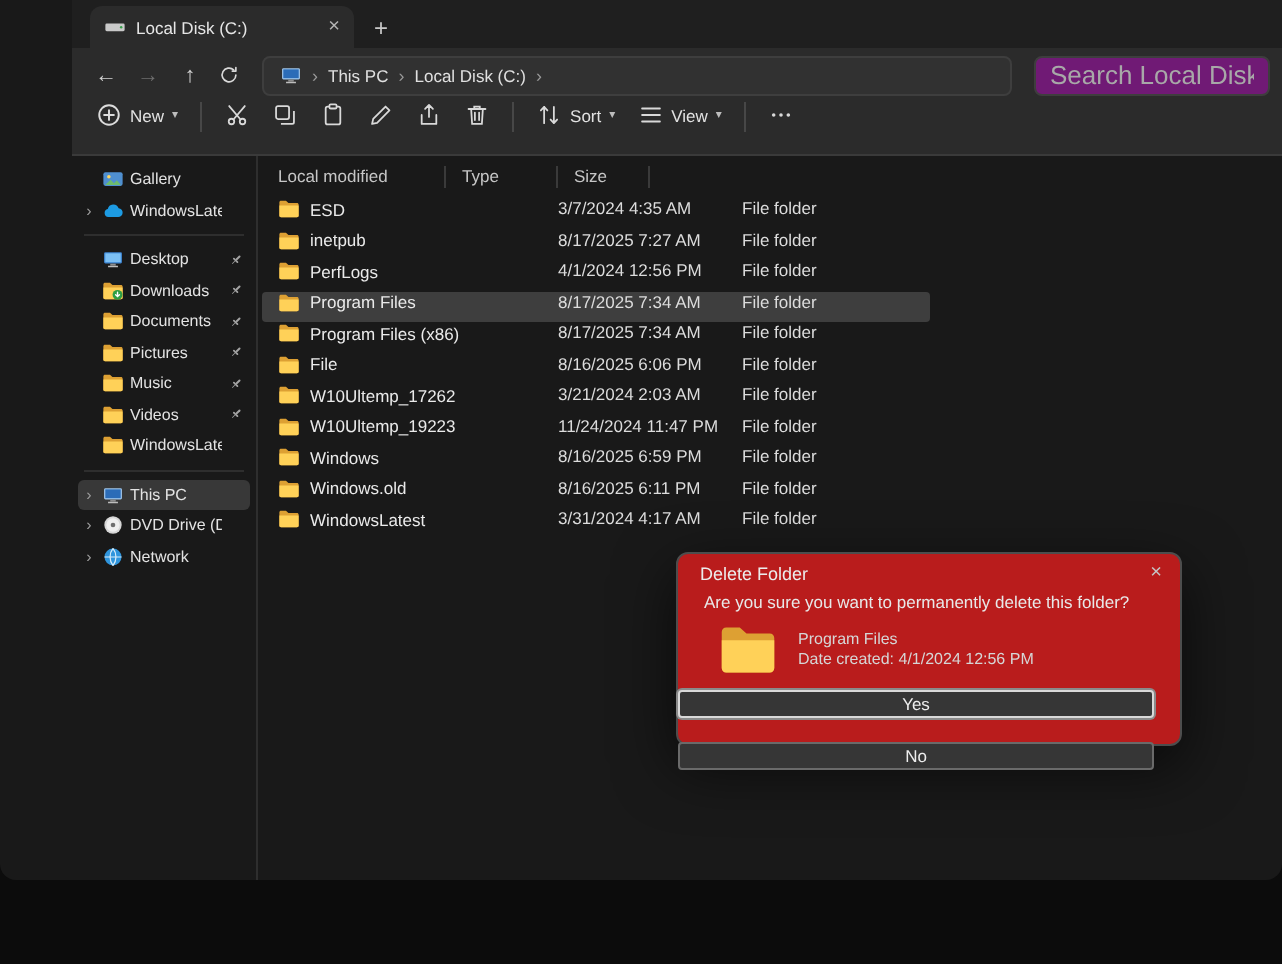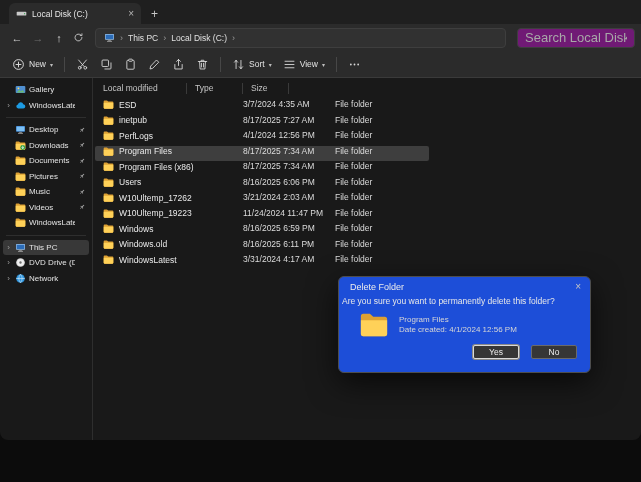--- a/index.html
+++ b/index.html
@@ -10,20 +10,21 @@
     overflow: hidden;
     position: relative;
   }
   .window {
     position: absolute; left: 0; top: 0;
     width: 641px; height: 440px;
     background: #191919;
     color: #e8e8e8;
     border-radius: 0 0 8px 8px;
     overflow: hidden;
+    padding-left: 36px;
   }
   
   .titlebar { height: 24px; background: #1f1f1f; display: flex; align-items: flex-end; }
   .tab {
     display: flex; align-items: center; gap: 5px;
     height: 21px; width: 132px;
     background: #2b2b2b; border-radius: 6px 6px 0 0;
     margin-left: 9px; padding: 0 7px;
     font-size: 8.5px; color: #e6e6e6;
   }
@@ -52,21 +53,21 @@
     width: 118px; height: 20px; flex: none;
     background: #701a75; border: 1px solid #3e3e3e; border-radius: 4px;
     font-family: inherit; font-size: 13px; color: #dddddd;
     padding: 0 7px; outline: none;
   }
   .search::placeholder { color: #a8a8a8; }
   
   .toolbar {
     height: 27px; background: #2b2b2b;
     border-bottom: 1px solid #3a3a3a;
-    display: flex; align-items: center;
+    display: flex; align-items: flex-start;
     padding: 0 12px; gap: 11px;
     font-size: 8.5px; color: #e2e2e2;
   }
   .toolbar .icon { width: 13px; height: 13px; }
   .toolbtn { display: flex; align-items: center; gap: 4px; }
   .chevron { font-size: 6px; color: #bdbdbd; }
   .tool-divider { width: 1px; height: 15px; background: #474747; }
   
   .main { display: flex; height: 362px; }
   .sidebar { width: 93px; flex: none; padding: 4px 0; border-right: 1px solid #2e2e2e; overflow: hidden; }
@@ -98,31 +99,31 @@
   .frow.selected { background: #3e3e3e; }
   .fcell { padding: 0 8px; white-space: nowrap; overflow: hidden; }
   .fcell.f-name { width: 140px; display: flex; align-items: center; gap: 5px; color: #eaeaea; }
   .fcell.f-date { width: 92px; }
   .fcell.f-type { width: 56px; }
   .fcell.f-size { width: 46px; }
   
   .dialog {
     position: absolute; left: 338px; top: 276px;
     width: 253px; height: 97px;
-    background: #1d4ed8; border: 1px solid #4d4d4d; border-radius: 6px;
+    background: #b91c1c; border: 1px solid #4d4d4d; border-radius: 6px;
     box-shadow: 0 10px 30px rgba(0,0,0,.65);
     color: #ececec;
   }
   .dialog-header { display: flex; justify-content: space-between; align-items: center; padding: 5px 9px 2px 11px; font-size: 9px; }
   .dialog-close { color: #c6c6c6; font-size: 10px; line-height: 10px; }
-  .dialog-question { padding: 2px 12px 0 3px; font-size: 8.5px; color: #e8e8e8; white-space: nowrap; overflow: hidden; }
+  .dialog-question { padding: 2px 12px 0 13px; font-size: 8.5px; color: #e8e8e8; white-space: nowrap; overflow: hidden; }
   .dialog-item { display: flex; align-items: center; gap: 10px; padding: 4px 12px 0 20px; }
   .dialog-item .icon { width: 30px; height: 30px; flex: none; }
   .dialog-item-text { font-size: 8px; color: #d6d6d6; line-height: 10px; }
-  .dialog-buttons { display: flex; justify-content: flex-end; gap: 12px; padding: 5px 13px 0 0; }
+  .dialog-buttons { display: flex; justify-content: flex-end; gap: 12px; padding: 5px 13px 0 0; flex-direction: column; }
   .btn {
     min-width: 46px; height: 14px;
     background: #363636; border: 1px solid #6a6a6a; border-radius: 2px;
     color: #ededed; font-family: inherit; font-size: 8.5px;
     display: flex; align-items: center; justify-content: center;
   }
   .btn.focused { border-color: #d9d9d9; box-shadow: 0 0 0 1px #8a8a8a; }
 </style>
 </head>
 <body>
@@ -560,21 +561,21 @@
           </div>
 
           <div class="frow">
             <div class="fcell f-name">
               <span class="icon">
                 <svg viewBox="0 0 16 16">
                   <path d="M1 3.2c0-.7.5-1.2 1.2-1.2h3.6L7.6 3.6h6.2c.7 0 1.2.5 1.2 1.2v8c0 .7-.5 1.2-1.2 1.2H2.2c-.7 0-1.2-.5-1.2-1.2z" fill="#dda033"></path>
                   <path d="M1 5.4h14v7.4c0 .7-.5 1.2-1.2 1.2H2.2c-.7 0-1.2-.5-1.2-1.2z" fill="#ffd158"></path>
                 </svg>
               </span>
-              <span>Users</span>
+              <span>File</span>
             </div>
             <div class="fcell f-date">8/16/2025 6:06 PM</div>
             <div class="fcell f-type">File folder</div>
             <div class="fcell f-size"></div>
           </div>
 
           <div class="frow">
             <div class="fcell f-name">
               <span class="icon">
                 <svg viewBox="0 0 16 16">

